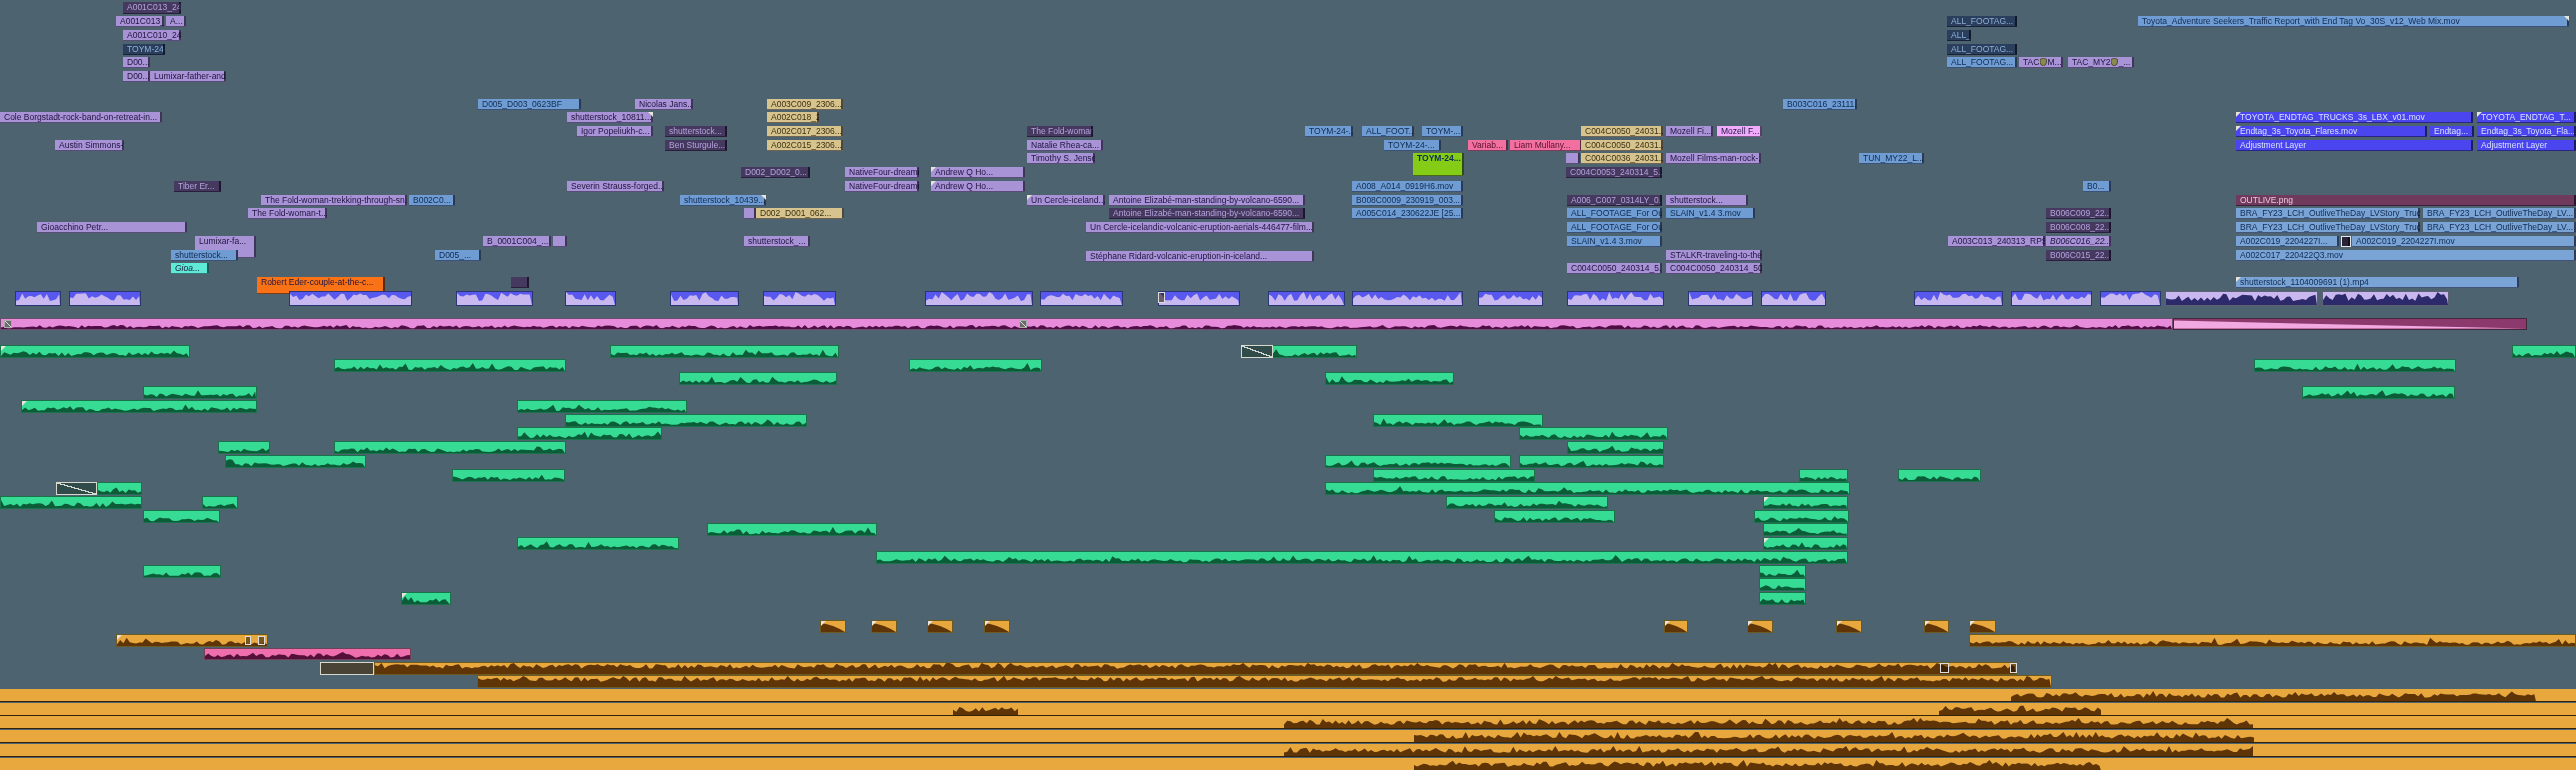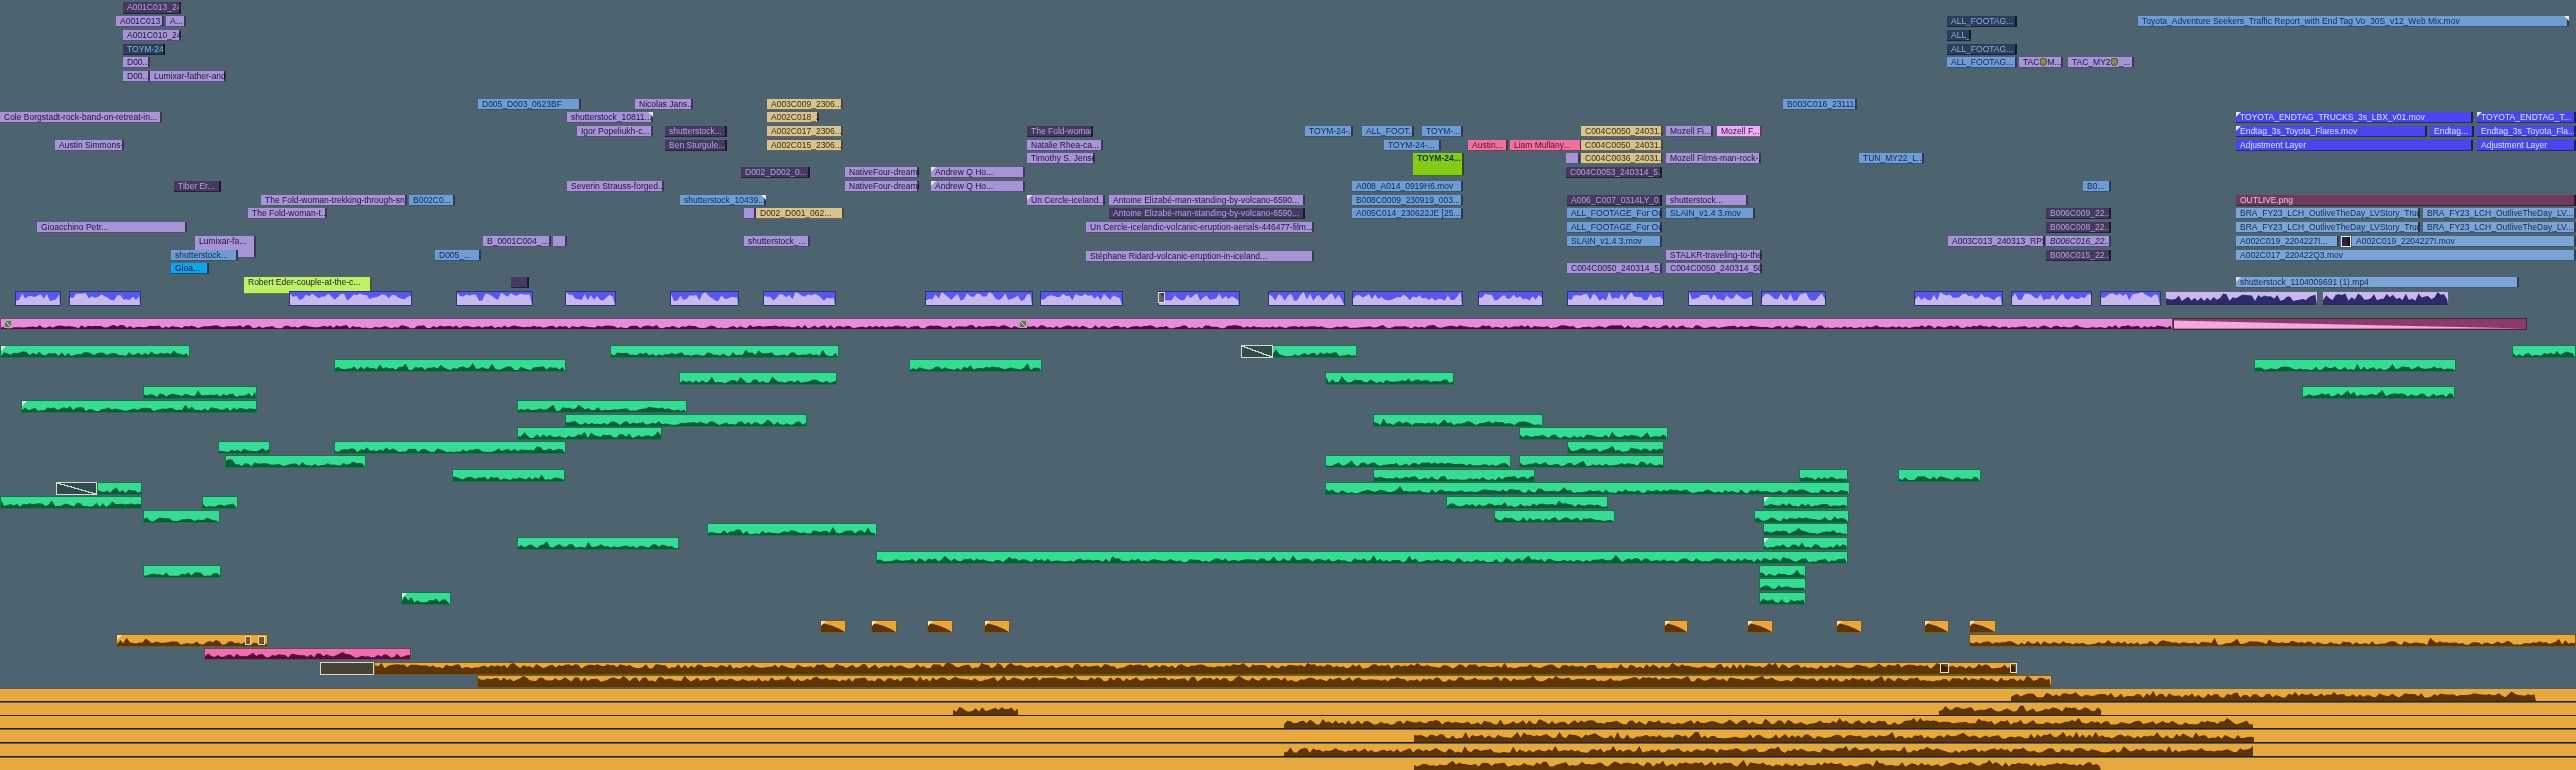--- a/index.html
+++ b/index.html
@@ -65,21 +65,21 @@
     <div class="clip lbl" style="left: 1666px; top: 126px; width: 47px; height: 11.3px; background: rgb(168, 147, 214); color: rgb(31, 20, 64);"><span>Mozell Fi...</span></div>
     <div class="clip lbl" style="left: 1717px; top: 126px; width: 45px; height: 11.3px; background: #f0abfc; color: rgb(31, 20, 64);"><span>Mozell F...</span></div>
     <div class="clip lbl fl-l" style="left: 2236px; top: 126px; width: 191px; height: 11.3px; background: rgb(75, 69, 239); color: rgb(217, 226, 255);"><span>Endtag_3s_Toyota_Flares.mov</span></div>
     <div class="clip lbl" style="left: 2430px; top: 126px; width: 44px; height: 11.3px; background: rgb(75, 69, 239); color: rgb(217, 226, 255);"><span>Endtag...</span></div>
     <div class="clip lbl" style="left: 2477px; top: 126px; width: 99px; height: 11.3px; background: rgb(75, 69, 239); color: rgb(217, 226, 255);"><span>Endtag_3s_Toyota_Fla...</span></div>
     <div class="clip lbl" style="left: 55px; top: 140px; width: 69px; height: 11.3px; background: rgb(168, 147, 214); color: rgb(31, 20, 64);"><span>Austin Simmons-fa...</span></div>
     <div class="clip lbl" style="left: 665px; top: 140px; width: 62px; height: 11.3px; background: rgb(70, 57, 95); color: rgb(180, 163, 220);"><span>Ben Sturgule...</span></div>
     <div class="clip lbl" style="left: 767px; top: 140px; width: 76px; height: 11.3px; background: rgb(215, 195, 142); color: rgb(58, 49, 16);"><span>A002C015_2306...</span></div>
     <div class="clip lbl" style="left: 1027px; top: 140px; width: 76px; height: 11.3px; background: rgb(168, 147, 214); color: rgb(31, 20, 64);"><span>Natalie Rhea-ca...</span></div>
     <div class="clip lbl" style="left: 1384px; top: 140px; width: 57px; height: 11.3px; background: rgb(111, 156, 210); color: rgb(15, 43, 82);"><span>TOYM-24-...</span></div>
-    <div class="clip lbl" style="left: 1468px; top: 140px; width: 40px; height: 11.3px; background: rgb(241, 112, 159); color: rgb(88, 16, 44);"><span>Austin...</span></div>
+    <div class="clip lbl" style="left: 1468px; top: 140px; width: 40px; height: 11.3px; background: rgb(241, 112, 159); color: rgb(88, 16, 44);"><span>Variab...</span></div>
     <div class="clip lbl" style="left: 1510px; top: 140px; width: 72px; height: 11.3px; background: rgb(241, 112, 159); color: rgb(88, 16, 44);"><span>Liam Mullany...</span></div>
     <div class="clip lbl" style="left: 1581px; top: 140px; width: 82px; height: 11.3px; background: rgb(215, 195, 142); color: rgb(58, 49, 16);"><span>C004C0050_24031..</span></div>
     <div class="clip lbl" style="left: 2236px; top: 140px; width: 237px; height: 11.3px; background: rgb(75, 69, 239); color: rgb(217, 226, 255);"><span>Adjustment Layer</span></div>
     <div class="clip lbl" style="left: 2477px; top: 140px; width: 99px; height: 11.3px; background: rgb(75, 69, 239); color: rgb(217, 226, 255);"><span>Adjustment Layer</span></div>
     <div class="clip lbl" style="left: 1027px; top: 153px; width: 68px; height: 11.3px; background: rgb(168, 147, 214); color: rgb(31, 20, 64);"><span>Timothy S. Jense...</span></div>
     <div class="clip lbl" style="left: 1413px; top: 153px; width: 51px; height: 23px; background: #84cc16; color: rgb(15, 43, 82); font-weight: bold;"><span>TOYM-24...</span></div>
     <div class="clip lbl" style="left: 1566px; top: 153px; width: 13.7px; height: 11.3px; background: rgb(168, 147, 214); color: rgb(31, 20, 64);"><span></span></div>
     <div class="clip lbl" style="left: 1581px; top: 153px; width: 82px; height: 11.3px; background: rgb(215, 195, 142); color: rgb(58, 49, 16);"><span>C004C0036_24031..</span></div>
     <div class="clip lbl" style="left: 1666px; top: 153px; width: 95px; height: 11.3px; background: rgb(168, 147, 214); color: rgb(31, 20, 64);"><span>Mozell Films-man-rock-...</span></div>
     <div class="clip lbl" style="left: 1859px; top: 153px; width: 65px; height: 11.3px; background: rgb(111, 156, 210); color: rgb(15, 43, 82);"><span>TUN_MY22_L...</span></div>
@@ -127,24 +127,24 @@
     <div class="clip lbl" style="left: 1948px; top: 236px; width: 97px; height: 11.3px; background: rgb(168, 147, 214); color: rgb(31, 20, 64);"><span>A003C013_240313_RPS...</span></div>
     <div class="clip lbl" style="left: 2046px; top: 236px; width: 65px; height: 11.3px; background: rgb(168, 147, 214); color: rgb(31, 20, 64); font-style: italic;"><span>B006C016_22..</span></div>
     <div class="clip lbl" style="left: 2236px; top: 236px; width: 103px; height: 11.3px; background: rgb(123, 164, 214); color: rgb(15, 43, 82);"><span>A002C019_2204227I...</span></div>
     <div class="clip lbl" style="left: 2341px; top: 236px; width: 9.7px; height: 11.3px; background: rgb(42, 36, 56); color: rgb(232, 232, 232); border: 0.8px solid rgb(232, 232, 232);"><span></span></div>
     <div class="clip lbl" style="left: 2352px; top: 236px; width: 224px; height: 11.3px; background: rgb(123, 164, 214); color: rgb(15, 43, 82);"><span>A002C019_2204227I.mov</span></div>
     <div class="clip lbl" style="left: 171px; top: 250px; width: 67px; height: 11.3px; background: rgb(111, 156, 210); color: rgb(15, 43, 82);"><span>shutterstock...</span></div>
     <div class="clip lbl" style="left: 435px; top: 250px; width: 46px; height: 11.3px; background: rgb(111, 156, 210); color: rgb(15, 43, 82);"><span>D005_...</span></div>
     <div class="clip lbl" style="left: 1666px; top: 250px; width: 96px; height: 11.3px; background: rgb(168, 147, 214); color: rgb(31, 20, 64);"><span>STALKR-traveling-to-the...</span></div>
     <div class="clip lbl" style="left: 2046px; top: 250px; width: 65px; height: 11.3px; background: rgb(70, 57, 95); color: rgb(180, 163, 220);"><span>B006C015_22..</span></div>
     <div class="clip lbl" style="left: 2236px; top: 250px; width: 340px; height: 11.3px; background: rgb(123, 164, 214); color: rgb(15, 43, 82);"><span>A002C017_220422Q3.mov</span></div>
-    <div class="clip lbl" style="left: 171px; top: 263px; width: 38px; height: 11.3px; background: #0ea5e9; color: rgb(31, 20, 64);"><span>Gioa...</span></div>
+    <div class="clip lbl" style="left: 171px; top: 263px; width: 38px; height: 11.3px; background: #5eead4; color: rgb(31, 20, 64); font-style: italic;"><span>Gioa...</span></div>
     <div class="clip lbl" style="left: 1567px; top: 263px; width: 95px; height: 11.3px; background: rgb(168, 147, 214); color: rgb(31, 20, 64);"><span>C004C0050_240314_5..</span></div>
     <div class="clip lbl" style="left: 1666px; top: 263px; width: 96px; height: 11.3px; background: rgb(168, 147, 214); color: rgb(31, 20, 64);"><span>C004C0050_240314_50...</span></div>
-    <div class="clip lbl" style="left: 244px; top: 277px; width: 128px; height: 17px; background: #bef264; color: rgb(31, 20, 64);"><span>Robert Eder-couple-at-the-c...</span></div>
+    <div class="clip lbl" style="left: 257px; top: 277px; width: 128px; height: 17px; background: #f97316; color: rgb(31, 20, 64);"><span>Robert Eder-couple-at-the-c...</span></div>
     <div class="clip lbl" style="left: 511px; top: 277px; width: 18px; height: 11.3px; background: rgb(70, 57, 95); color: rgb(180, 163, 220);"><span></span></div>
     <div class="clip lbl fl-l" style="left: 2236px; top: 277px; width: 283px; height: 11.3px; background: rgb(123, 164, 214); color: rgb(15, 43, 82);"><span>shutterstock_1104009691 (1).mp4</span></div>
     <div class="wavclip" style="left: 15.3px; top: 291px; width: 46px; height: 14.5px; background: rgb(88, 87, 238);">
       <svg width="46" height="13" viewBox="0 0 57 16" preserveAspectRatio="none">
         <polygon points="0,16 0,10.8 4,9.8 8,1.9 12,8.4 16,5.3 20,4.9 24,6.6 28,4.4 32,2.8 36,8.4 40,2.5 44,11.2 48,10.0 52,8.9 56,2.8 57,16" fill="#c9b8f0"></polygon>
       </svg>
     </div>
     <div class="wavclip" style="left: 69px; top: 291px; width: 72px; height: 14.5px; background: rgb(88, 87, 238);">
       <svg width="72" height="13" viewBox="0 0 89 16" preserveAspectRatio="none">
         <polygon points="0,16 0,6.9 4,7.4 8,2.0 12,2.3 16,1.7 20,1.6 24,7.9 28,5.2 32,7.1 36,5.9 40,3.2 44,5.3 48,7.1 52,9.7 56,10.5 60,3.9 64,4.0 68,9.2 72,9.0 76,9.7 80,5.6 84,9.9 88,4.8 89,16" fill="#c9b8f0"></polygon>

